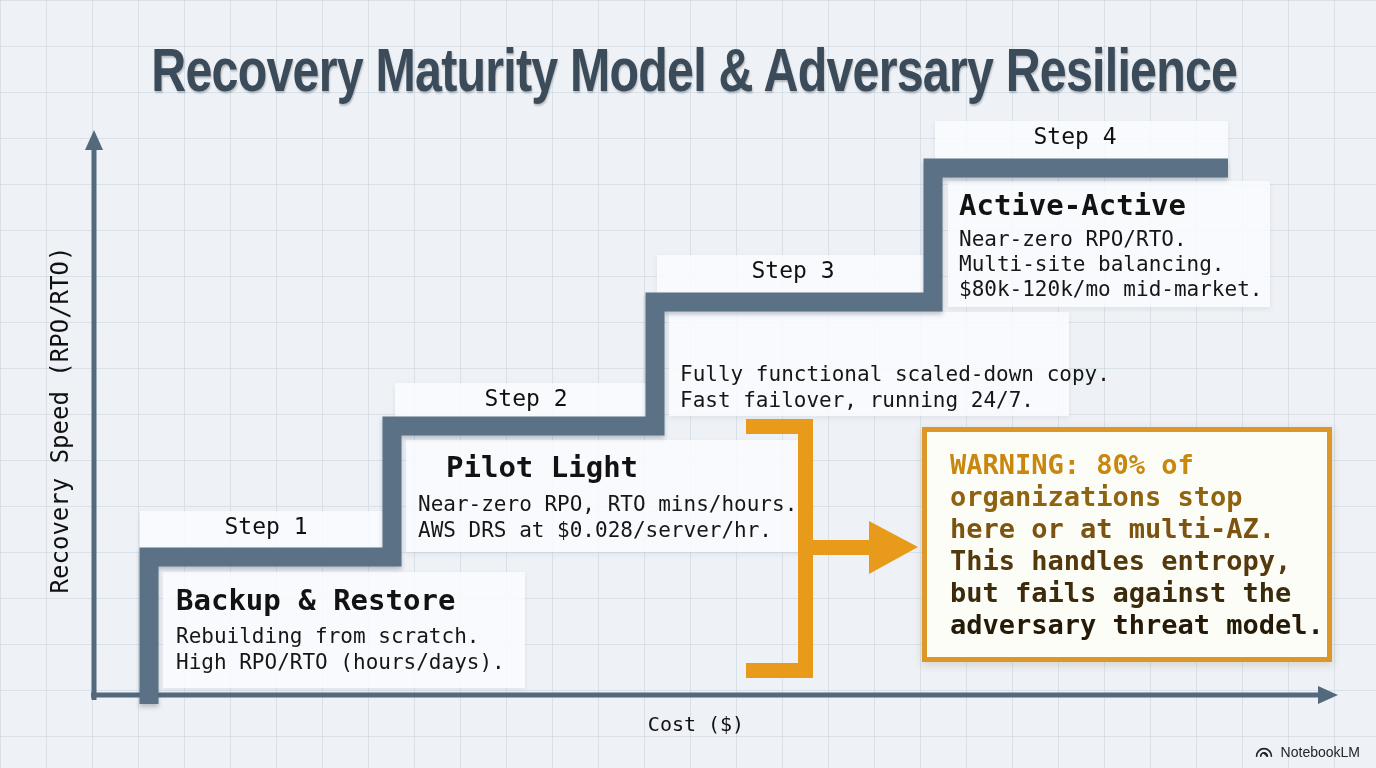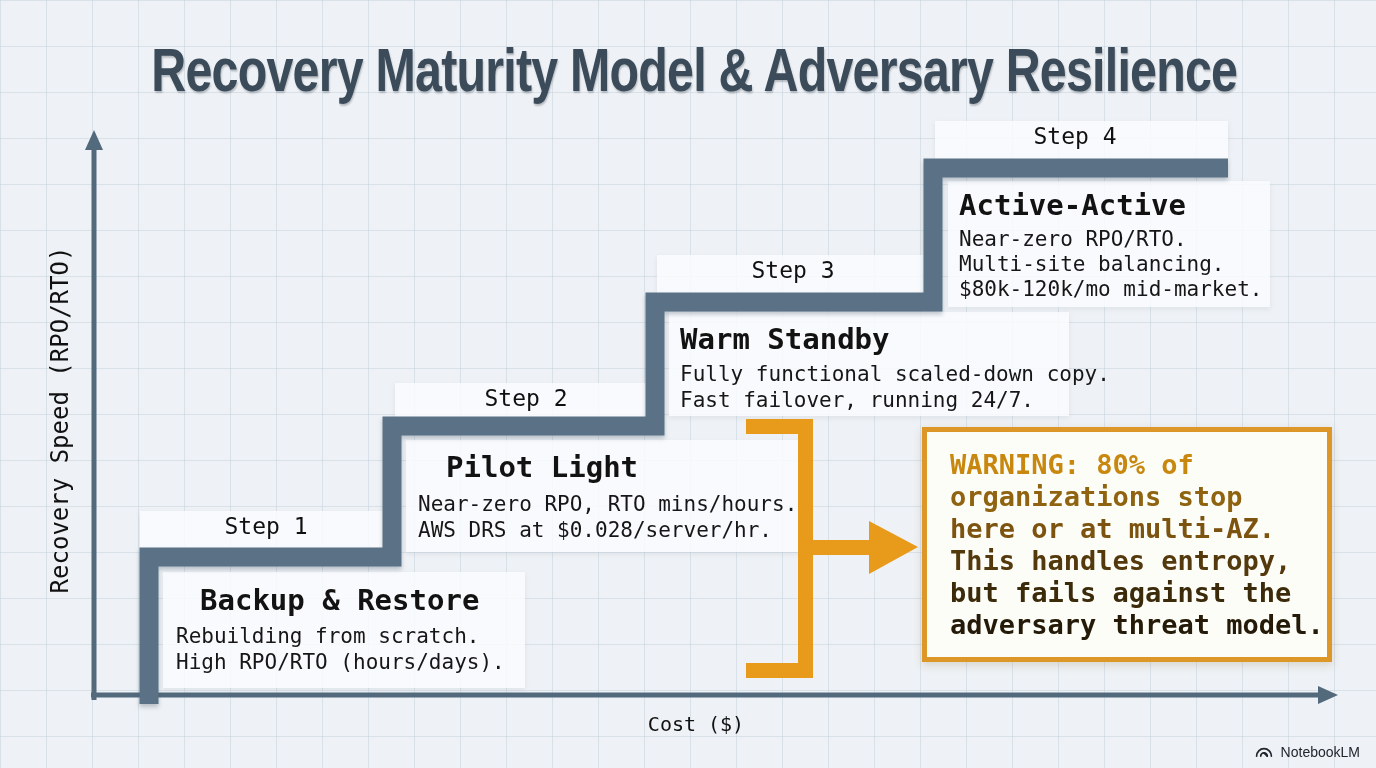--- a/index.html
+++ b/index.html
@@ -136,33 +136,32 @@
       <rect x="813" y="540" width="58" height="15"></rect>
       <polygon points="869,521 869,574 918,547"></polygon>
     </g>
   </svg>
 
   <div class="step-label" style="left:266px;top:513px;">Step 1</div>
   <div class="step-label" style="left:526px;top:385px;">Step 2</div>
   <div class="step-label" style="left:793px;top:257px;">Step 3</div>
   <div class="step-label" style="left:1075px;top:123px;">Step 4</div>
 
-  <div class="step-title" style="left:176px;top:583px;margin-left:24px;">Backup &amp; Restore</div>
+  <div class="step-title" style="left:176px;top:583px;">Backup &amp; Restore</div>
   <div class="step-body" style="left:176px;top:623px;">
     <div>Rebuilding from scratch.</div>
     <div>High RPO/RTO (hours/days).</div>
   </div>
 
   <div class="step-title" style="left:418px;top:450px;margin-left:28px;">Pilot Light</div>
   <div class="step-body" style="left:418px;top:491px;">
     <div>Near-zero RPO, RTO mins/hours.</div>
     <div>AWS DRS at $0.028/server/hr.</div>
   </div>
 
-  <div class="step-title" style="left:680px;top:322px;">Warm Standby</div>
   <div class="step-body" style="left:680px;top:361px;">
     <div>Fully functional scaled-down copy.</div>
     <div>Fast failover, running 24/7.</div>
   </div>
 
   <div class="step-title" style="left:959px;top:188px;">Active-Active</div>
   <div class="step-body tight" style="left:959px;top:227px;">
     <div>Near-zero RPO/RTO.</div>
     <div>Multi-site balancing.</div>
     <div>$80k-120k/mo mid-market.</div>

